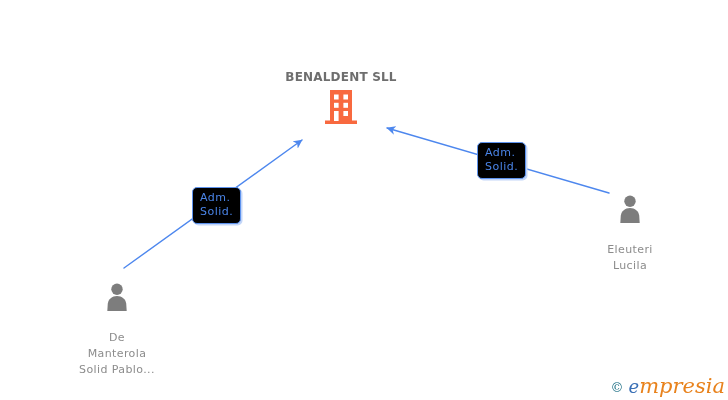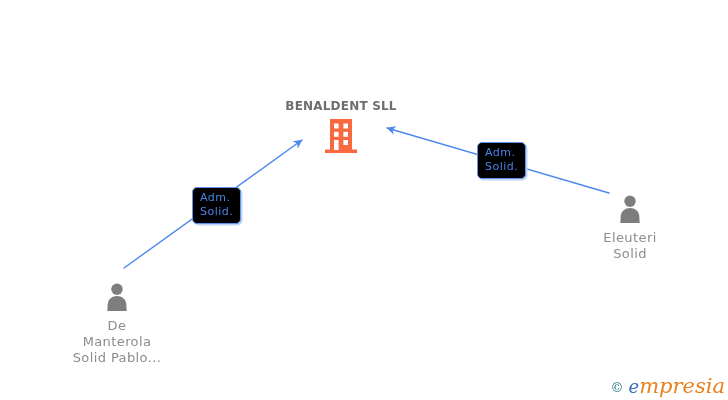--- a/index.html
+++ b/index.html
@@ -34,35 +34,35 @@
     color: var(--edge-label-text, #4a84e7);
     font-size: 11px;
     line-height: 14px;
     letter-spacing: 0.5px;
     white-space: nowrap;
   }
   .edge-label span { display: block; }
 
   .node { position: absolute; text-align: center; }
 
-  .company-node { left: 241px; top: 70px; width: 200px; margin-top: 29px; }
+  .company-node { left: 241px; top: 70px; width: 200px; }
   .company-title {
     font-size: 12px;
     font-weight: bold;
     color: var(--company-title-text, #6e6e6e);
     letter-spacing: 0.2px;
   }
   .building-icon { color: var(--company-icon, #f8693f); margin-top: 6px; }
 
   .person-node-left  { left: 52px;  top: 283px; width: 130px; }
   .person-node-right { left: 565px; top: 195px; width: 130px; }
   .person-icon { color: var(--person-icon, #7d7d7d); }
   .person-name {
-    margin-top: 3px;
-    font-size: 13px;
+    margin-top: 15px;
+    font-size: 11px;
     line-height: 16px;
     letter-spacing: 0.4px;
     color: var(--person-name-text, #8c8c8c);
   }
   .person-name span { display: block; }
 
   .brand {
     position: absolute;
     right: 3px;
     bottom: 2px;
@@ -146,21 +146,21 @@
 
   <div class="node person-node-right">
     <svg class="person-icon" width="30" height="28" viewBox="0 0 30 28">
       <g fill="currentColor">
         <circle cx="15" cy="6.2" r="5.7"></circle>
         <path d="M15 13 c-5 0 -8.6 3.2 -9.2 7.6 L5.3 28 h19.4 l-0.5 -7.4 C23.6 16.2 20 13 15 13 Z"></path>
       </g>
     </svg>
     <div class="person-name">
       <span>Eleuteri</span>
-      <span>Solid</span>
+      <span>Lucila</span>
     </div>
   </div>
 
   <div class="brand">
     <span class="copyright">©</span><span class="brand-e">e</span><span class="brand-rest">mpresia</span>
   </div>
 
 </div>
 
 </body></html>

